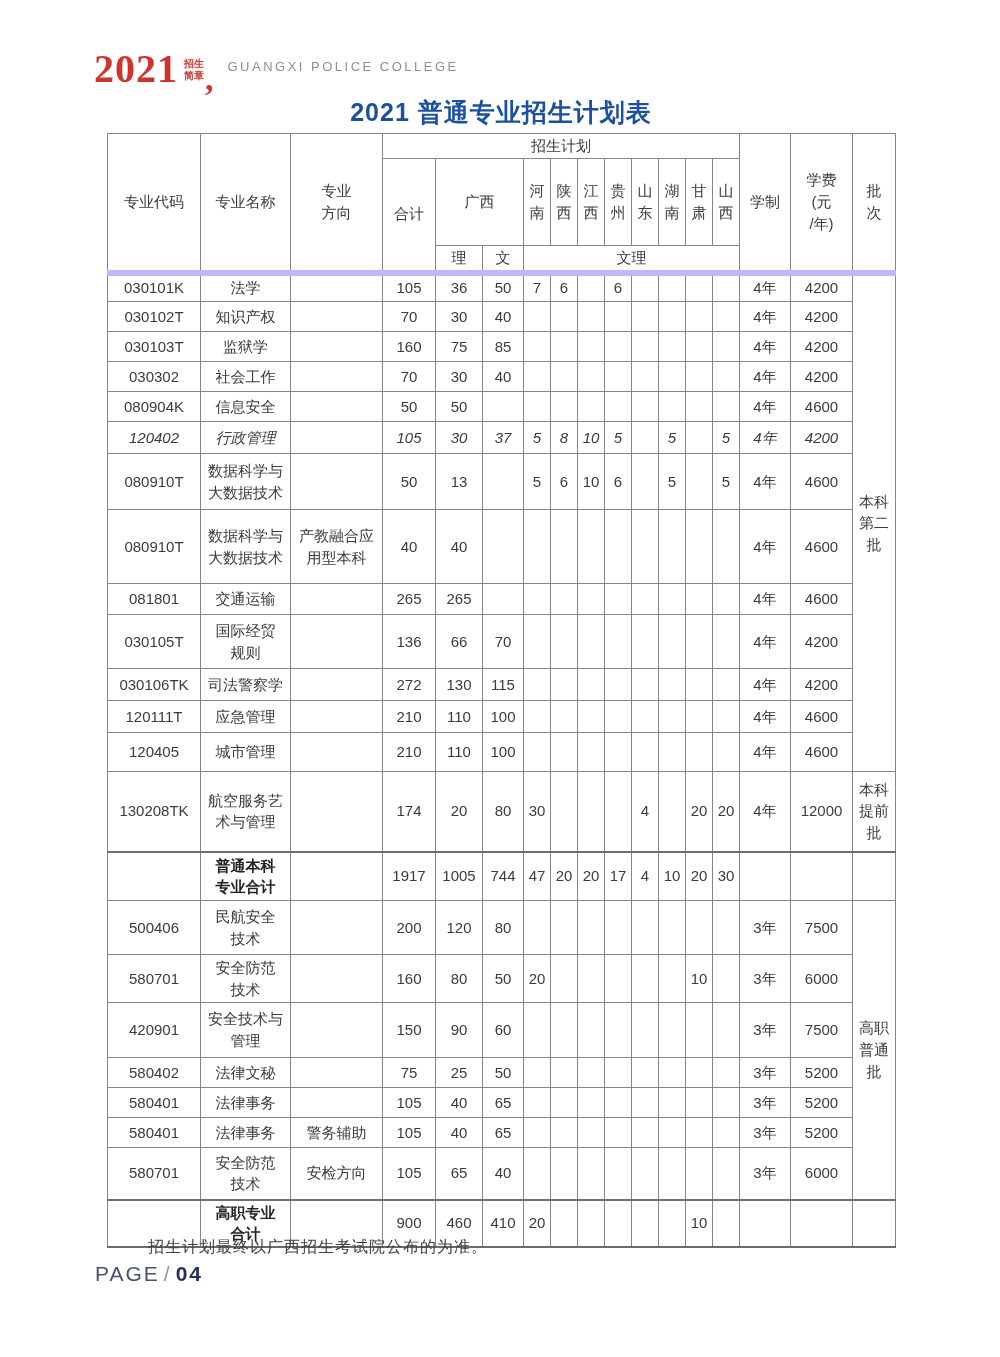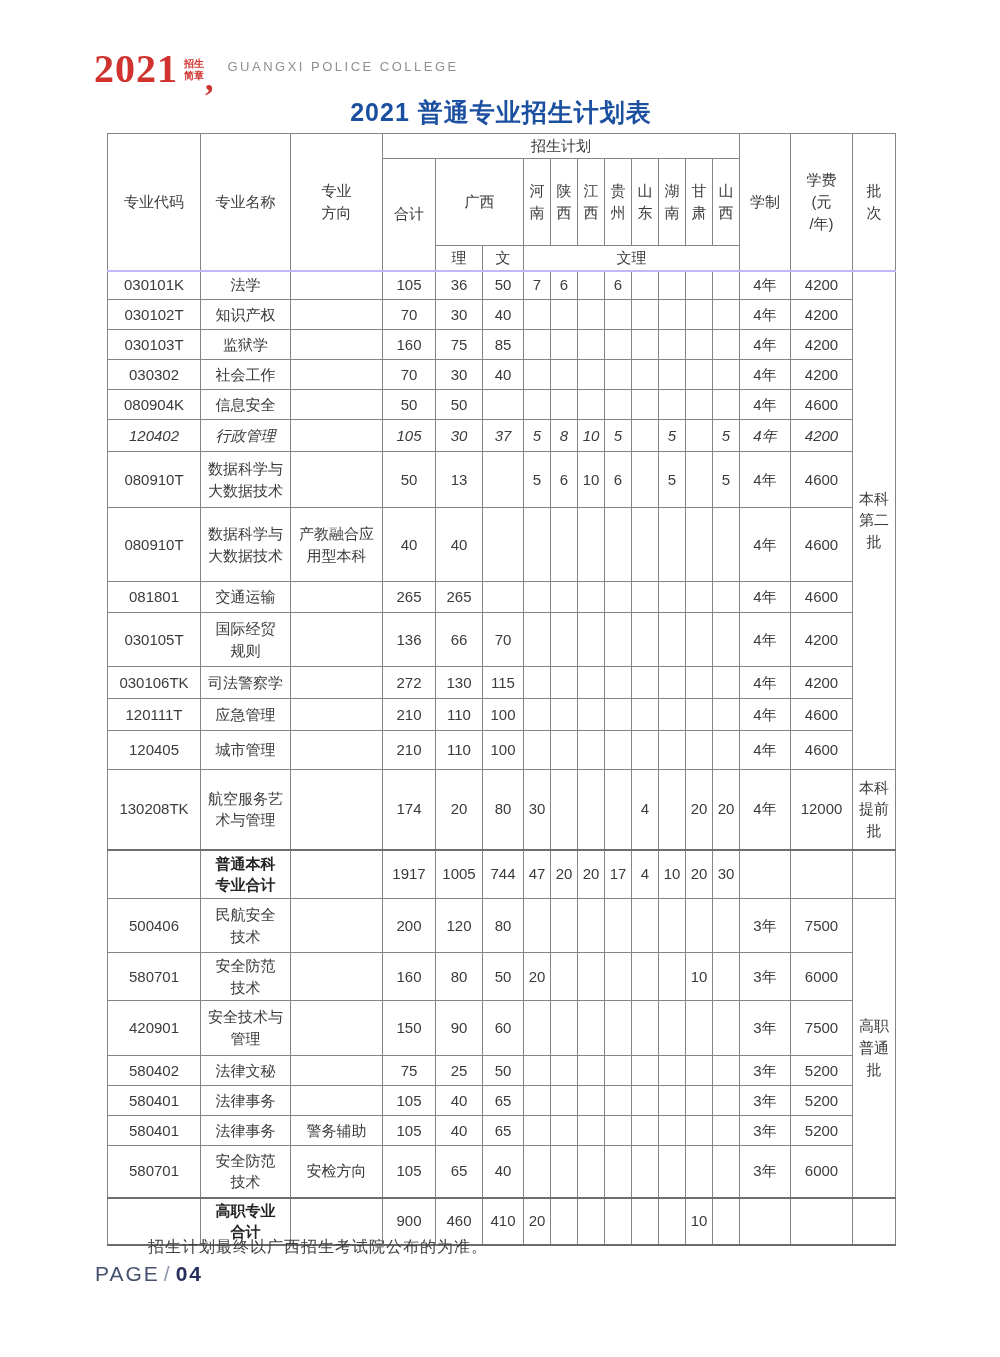--- a/index.html
+++ b/index.html
@@ -13,21 +13,21 @@
   .logo-comma { font-family:"Liberation Serif","DejaVu Serif",serif; color:#d0322d; font-size:34px; font-weight:bold; line-height:1; margin-top:10px; margin-left:1px; }
   .logo-college { margin-left:14px; margin-top:7px; font-size:13px; color:#8f8f8f; letter-spacing:2.5px; }
 
   
   .doc-title { position:absolute; left:107px; top:96px; width:788px; text-align:center; font-size:25px; font-weight:bold; color:#1b4f9f; letter-spacing:1px; }
 
   
   .tbl-wrap { position:absolute; left:107px; top:133px; width:788px; }
   table { border-collapse:collapse; table-layout:fixed; width:788px; border:1px solid #7f7f7f; border-bottom:2px solid #6b6b6b; }
   th, td { border:1px solid #858585; text-align:center; vertical-align:middle; font-size:15px; font-weight:normal; color:#3b3b3b; white-space:pre-line; line-height:1.45; padding:1px 2px; overflow:hidden; }
-  tbody tr:first-child td { border-top:2px solid #c4b5fd; }
+  tbody tr:first-child td { border-top:6px solid #c4b5fd; }
   tr.summary td { border-top:2px solid #6e6e6e; }
   tr.summary td.name-cell { font-weight:bold; color:#232323;margin-left:40px; }
 
   
   .footnote { position:absolute; left:148px; top:1237px; font-size:16px; color:#3f3f3f; letter-spacing:1px; }
   .pagenum { position:absolute; left:95px; top:1262px; font-size:21px; color:#44516f; letter-spacing:2px;text-align:right; }
   .pagenum .sep { color:#8a94ab; margin:0 4px; }
   .pagenum .num { font-weight:bold; color:#272f5d; }
 </style>
 </head>

